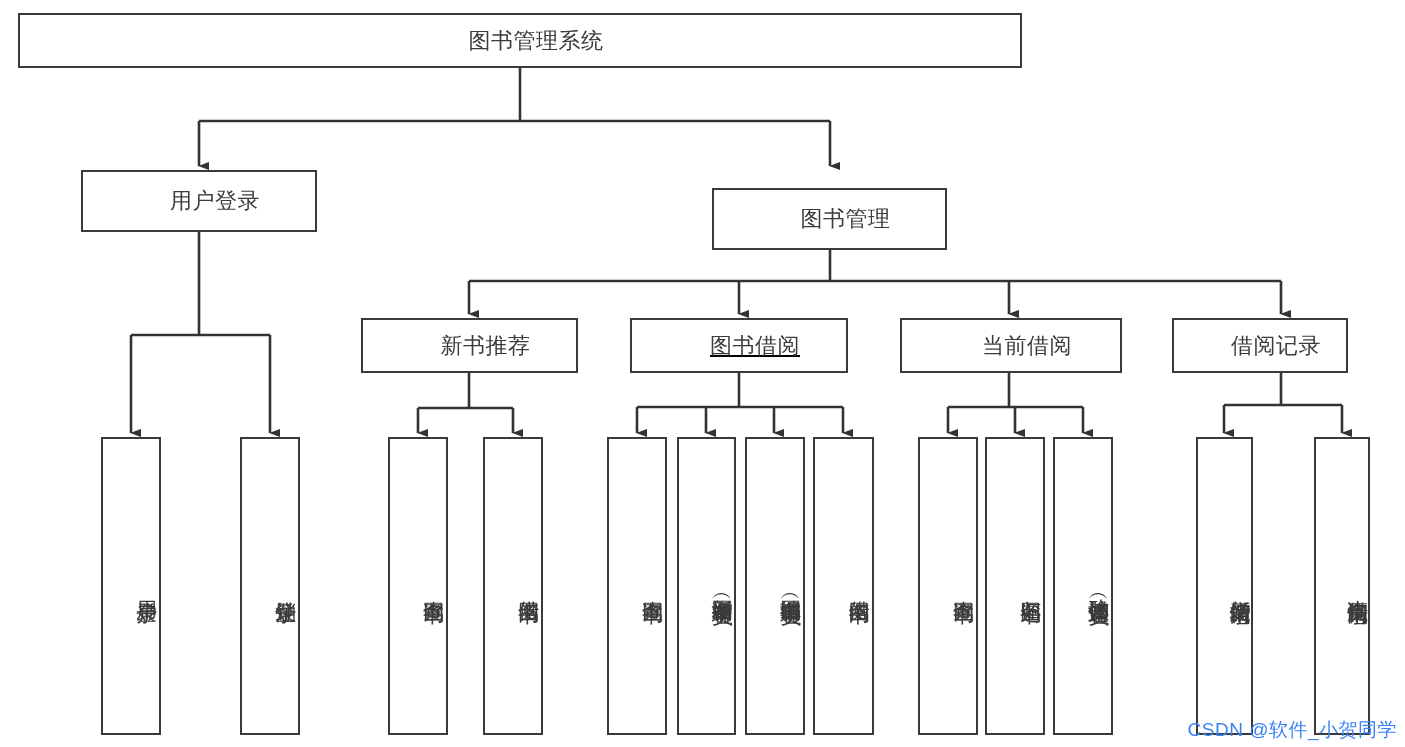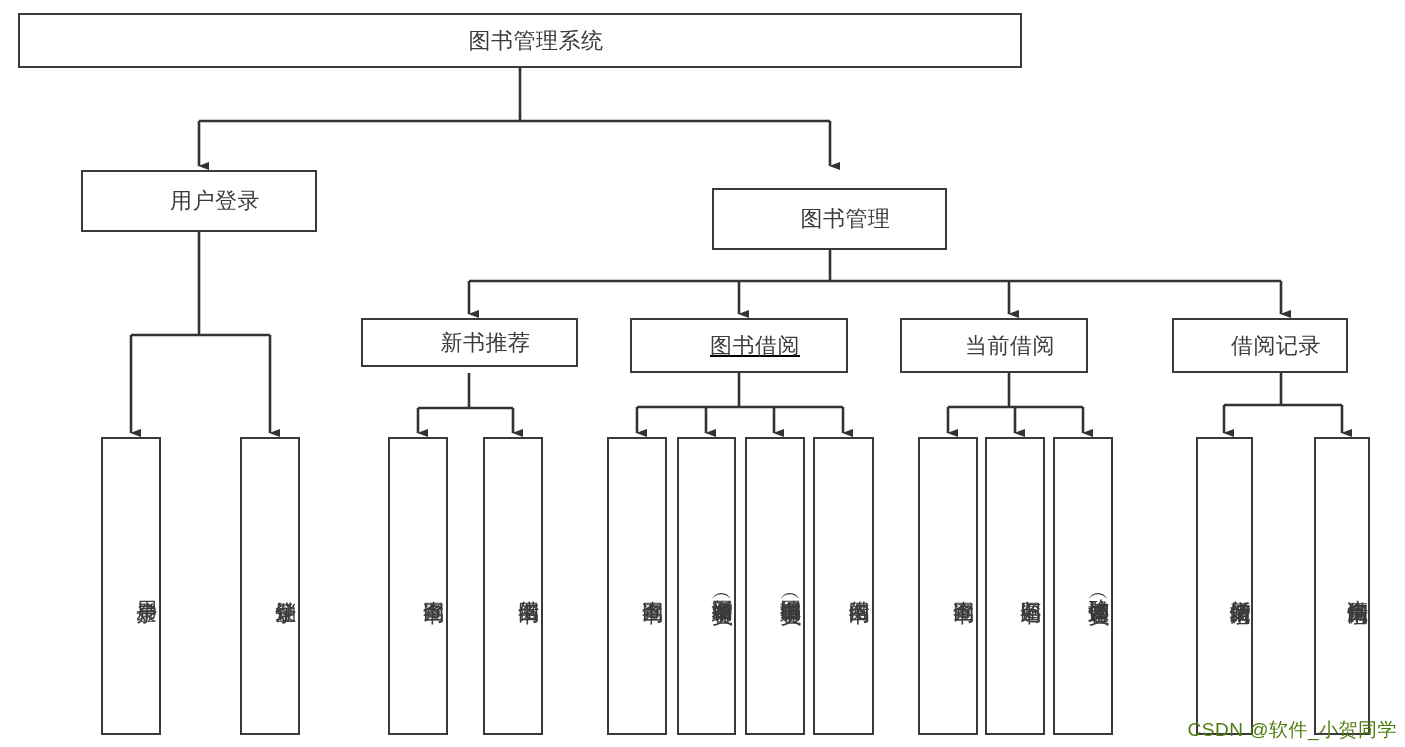--- a/index.html
+++ b/index.html
@@ -50,21 +50,21 @@
     line-height: 1.32;
     letter-spacing: 1px;
     white-space: nowrap;
     text-align: center;
   }
   .watermark {
     position: absolute;
     right: 8px;
     bottom: 4px;
     font-size: 19px;
-    color: #4d7c0f;
+    color: #3b82f6;
     white-space: nowrap;
     letter-spacing: 0.5px;
     pointer-events: none;
   }
 </style>
 </head>
 <body>
 
 <div id="canvas">
 
@@ -124,29 +124,29 @@
   </div>
 
   <div class="node-box" style="left:81px; top:170px; width:236px; height:62px;">
     <span class="node-label-h">用户登录</span>
   </div>
 
   <div class="node-box" style="left:712px; top:188px; width:235px; height:62px;">
     <span class="node-label-h">图书管理</span>
   </div>
 
-  <div class="node-box" style="left:361px; top:318px; width:217px; height:49px;">
+  <div class="node-box" style="left:361px; top:318px; width:217px; height:55px;">
     <span class="node-label-h">新书推荐</span>
   </div>
 
   <div class="node-box" style="left:630px; top:318px; width:218px; height:55px;text-decoration:underline;">
     <span class="node-label-h">图书借阅</span>
   </div>
 
-  <div class="node-box" style="left:900px; top:318px; width:188px; height:55px;">
+  <div class="node-box" style="left:900px; top:318px; width:222px; height:55px;">
     <span class="node-label-h">当前借阅</span>
   </div>
 
   <div class="node-box" style="left:1172px; top:318px; width:176px; height:55px;">
     <span class="node-label-h">借阅记录</span>
   </div>
 
   <div class="node-box" style="left:101px; top:437px; width:60px; height:298px;">
     <span class="node-label-v">用户登录</span>
   </div>

